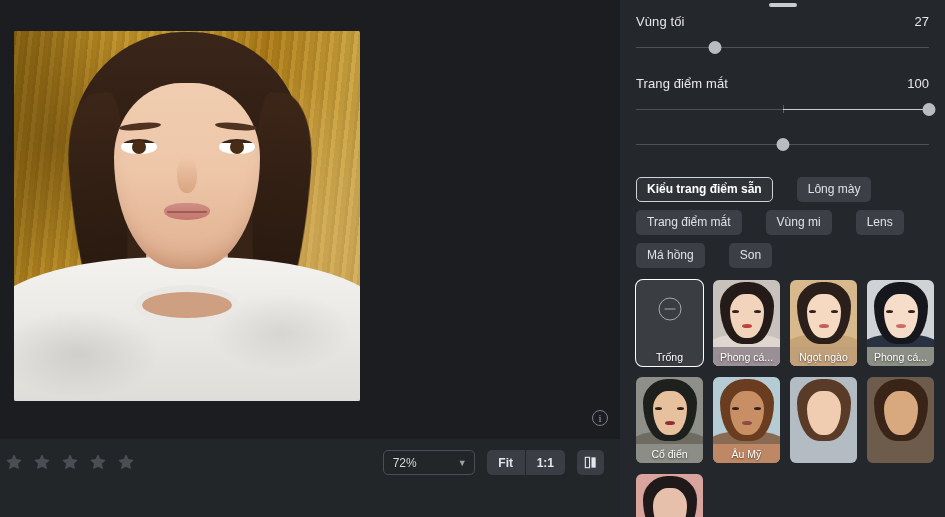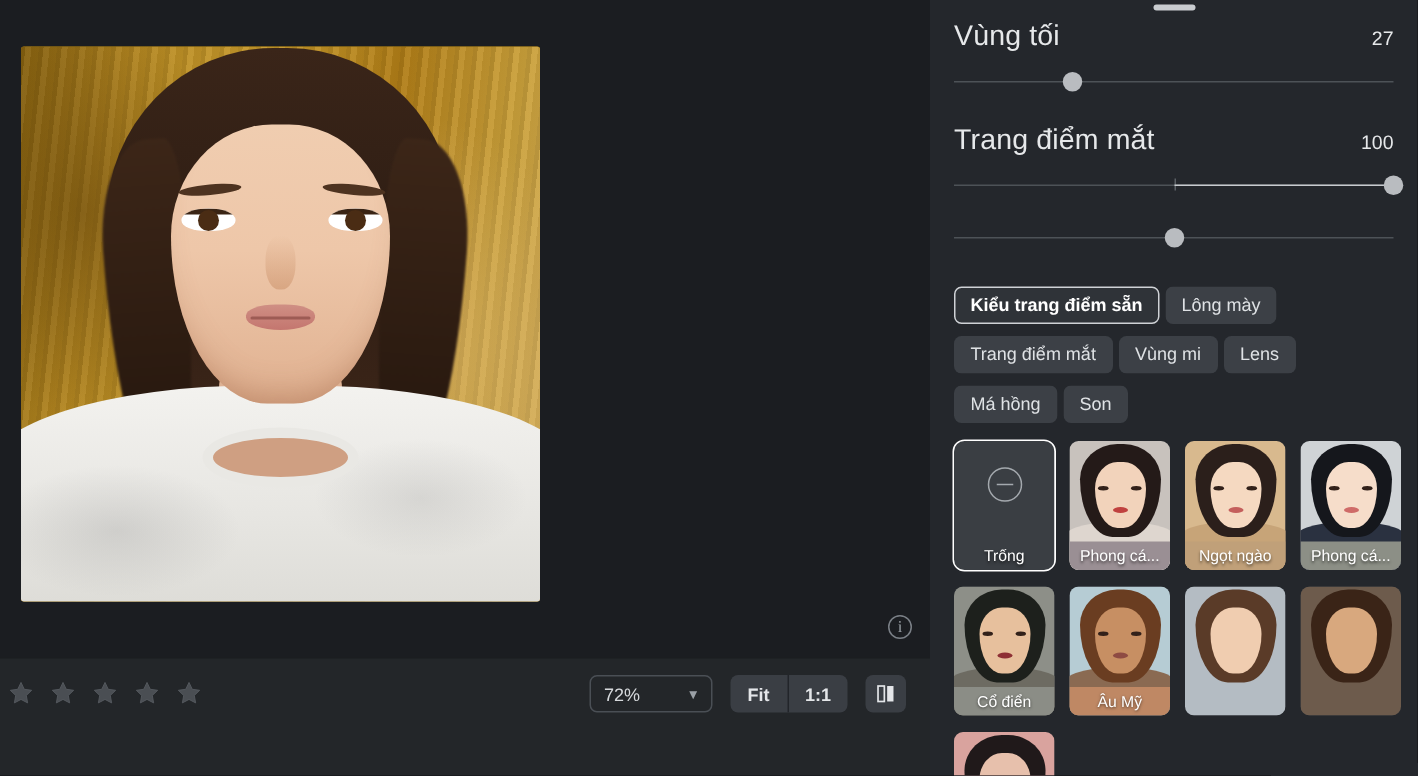--- a/index.html
+++ b/index.html
@@ -109,21 +109,21 @@
   
   #bottom-bar{
     position:absolute; left:0; right:0; bottom:0; height:79px;
     background:#232629;
     border-top:1px solid #1b1d20;
   }
   #stars{ position:absolute; left:5px; top:14px; display:flex; gap:10px; }
   .star{ width:18px; height:18px; display:block; }
   #zoom-controls{ position:absolute; right:16px; top:11px; display:flex; align-items:center; gap:12px; }
   #zoom-select{
-    width:82px; height:25px; border:1px solid #4a4f55; border-radius:5px;
+    width:92px; height:25px; border:1px solid #4a4f55; border-radius:5px;
     background:transparent; color:#d6d9dc; font-size:12px;
     display:flex; align-items:center; justify-content:space-between;
     padding:0 7px 0 9px;
   }
   #zoom-caret{ color:#9aa0a6; font-size:9px; }
   .segmented{ display:flex; background:#3a3e44; border-radius:5px; overflow:hidden; height:25px; }
   .segmented > div{
     min-width:38px; padding:0 11px; display:flex; align-items:center; justify-content:center;
     color:#e4e6e9; font-size:12px; font-weight:bold;
   }
@@ -140,41 +140,41 @@
     position:relative;
     overflow:hidden;
   }
   #drag-handle{
     position:absolute; left:50%; transform:translateX(-50%);
     top:3px; width:28px; height:4px; border-radius:3px; background:#c9ccd0;
   }
   #sliders{ padding:14px 16px 0 16px; }
   .slider-row{ margin-bottom:21px; }
   .slider-head{ display:flex; justify-content:space-between; align-items:baseline; }
-  .slider-label{ color:#e6e8ea; font-size:19px; letter-spacing:.1px; }
+  .slider-label{ color:#e6e8ea; font-size:13px; letter-spacing:.1px; }
   .slider-value{ color:#e6e8ea; font-size:13px; }
   .slider-track{
     position:relative; margin-top:12px; height:14px;
   }
   .slider-track .rail{
     position:absolute; left:0; right:0; top:6px; height:1px; background:#4d5257;
   }
   .slider-track .fill{
     position:absolute; top:6px; height:1px; background:#c8cbcf;
   }
   .slider-track .origin{
     position:absolute; top:2px; width:1px; height:8px; background:#5b6065;
   }
   .knob{
     position:absolute; top:0; width:13px; height:13px; border-radius:50%;
     background:#b9bcc0; transform:translateX(-50%);
   }
 
   
-  #chips{ padding:4px 16px 0 16px; display:flex; flex-wrap:wrap; gap:8px 4px; }
+  #chips{ padding:4px 16px 0 16px; display:flex; flex-wrap:wrap; gap:8px 24px; }
   .chip{
     background:#3c4046; color:#dfe2e5; font-size:12px;
     border-radius:5px; padding:5px 10px 6px 10px; line-height:1;
     border:1px solid transparent; white-space:nowrap;
   }
   .chip.selected{ background:#2f3338; border:1px solid #cfd2d6; color:#ffffff; font-weight:bold; }
 
   
   #thumbs{
     padding:12px 16px 0 16px;

